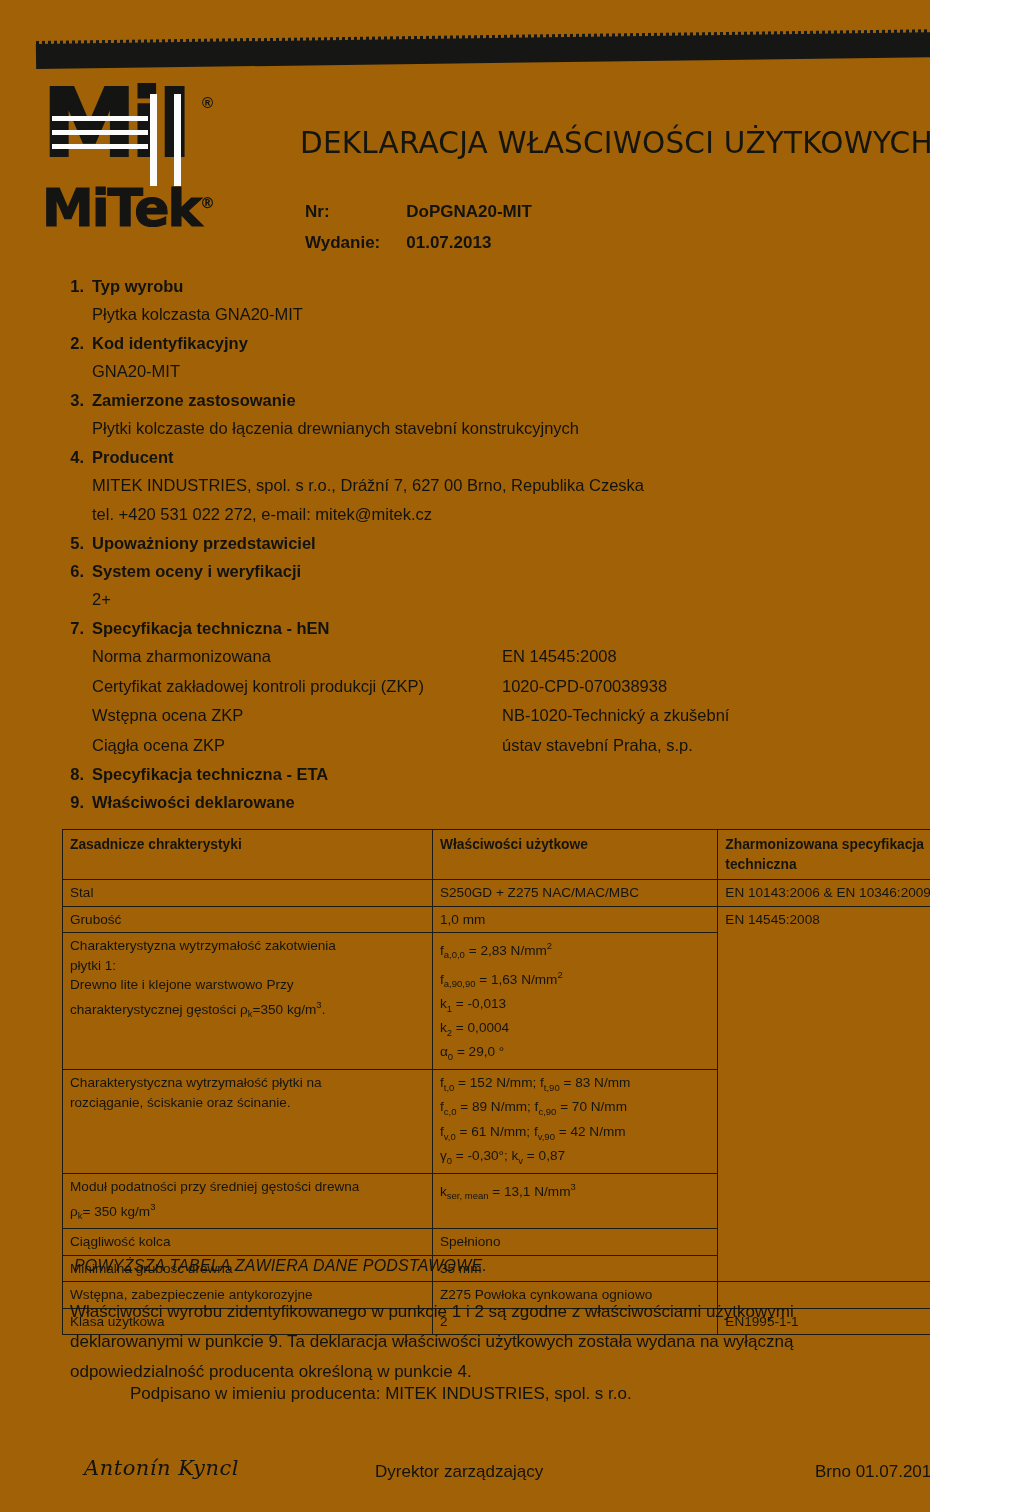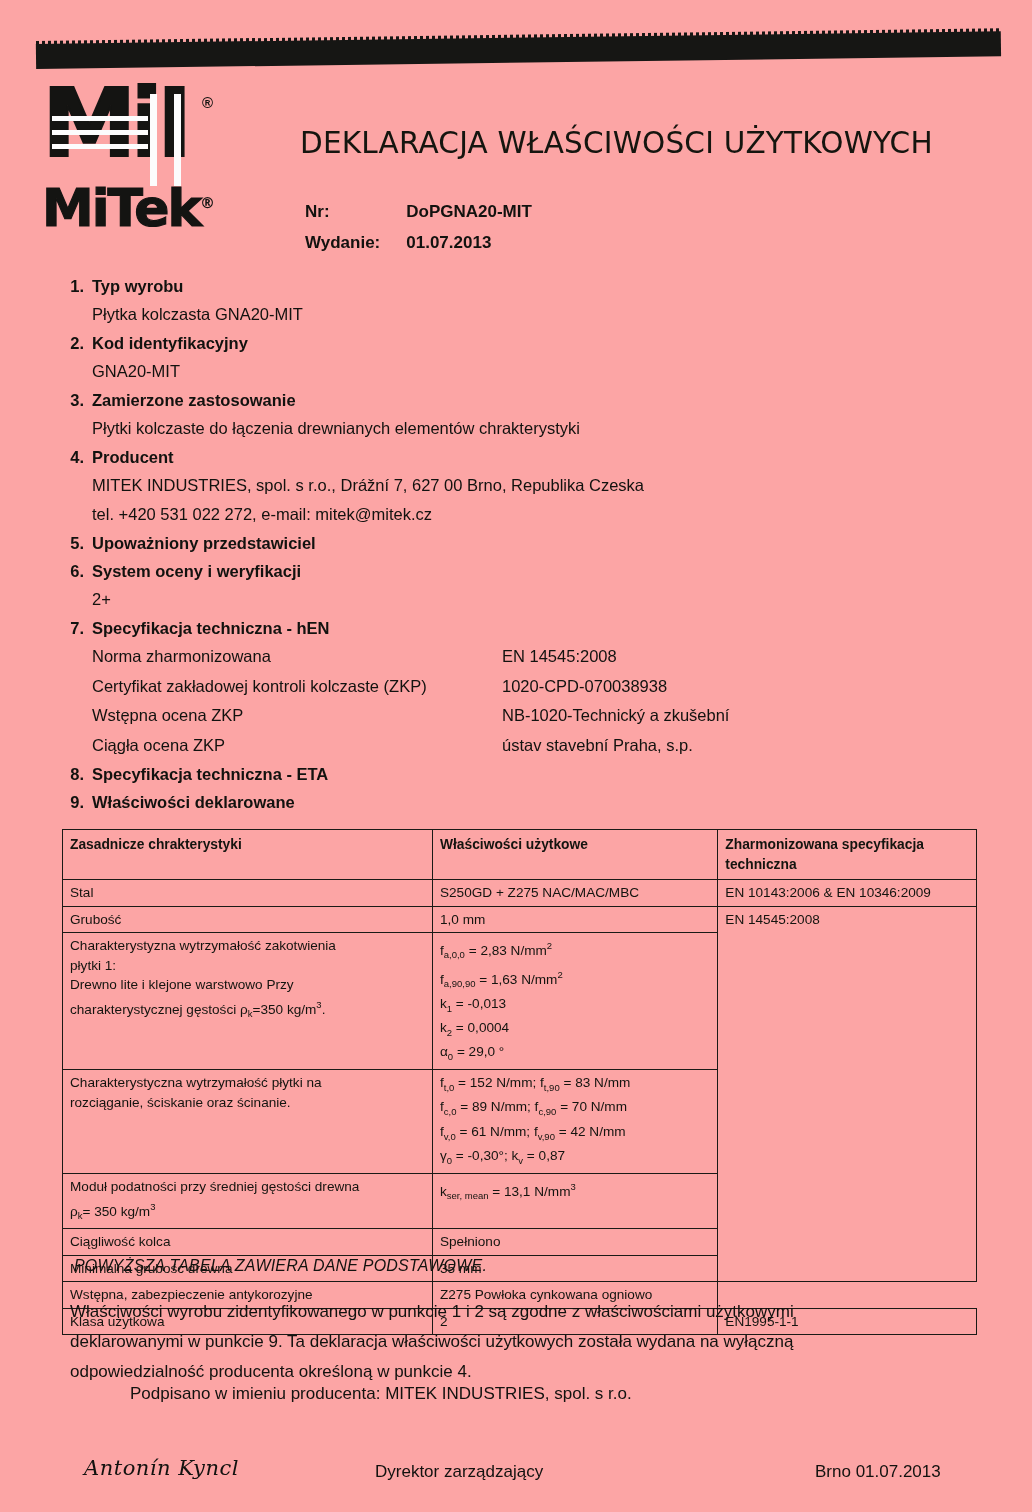--- a/index.html
+++ b/index.html
@@ -6,23 +6,23 @@
   html, body {
     margin: 0;
     padding: 0;
     background: #ffffff;
   }
   body {
     font-family: "Liberation Sans", sans-serif;
   }
   #page {
     position: relative;
-    width: 1032px;
+    width: 930px;
     height: 1512px;
-    background: #fca5a5;
+    background: #a16207;
     overflow: hidden;
     color: #12120f;
   }
 
   
   .top-band {
     position: absolute;
     left: 36px;
     top: 44px;
     width: 965px;
@@ -288,21 +288,21 @@
       <div class="item-head">
         <span class="item-num">2.</span><span>Kod identyfikacyjny</span>
       </div>
       <div class="item-body">GNA20-MIT</div>
     </div>
 
     <div class="item">
       <div class="item-head">
         <span class="item-num">3.</span><span>Zamierzone zastosowanie</span>
       </div>
-      <div class="item-body">Płytki kolczaste do łączenia drewnianych elementów chrakterystyki</div>
+      <div class="item-body">Płytki kolczaste do łączenia drewnianych stavební konstrukcyjnych</div>
     </div>
 
     <div class="item">
       <div class="item-head">
         <span class="item-num">4.</span><span>Producent</span>
       </div>
       <div class="item-body">MITEK INDUSTRIES, spol. s r.o., Drážní 7, 627 00 Brno, Republika Czeska</div>
       <div class="item-body">tel. +420 531 022 272, e-mail: mitek@mitek.cz</div>
     </div>
 
@@ -324,21 +324,21 @@
         <span class="item-num">7.</span><span>Specyfikacja techniczna - hEN</span>
       </div>
       <div class="spec-grid">
         <table>
           <tbody>
               <tr>
             <td class="left">Norma zharmonizowana</td>
             <td>EN 14545:2008</td>
           </tr>
           <tr>
-            <td class="left">Certyfikat zakładowej kontroli kolczaste (ZKP)</td>
+            <td class="left">Certyfikat zakładowej kontroli produkcji (ZKP)</td>
             <td>1020-CPD-070038938</td>
           </tr>
           <tr>
             <td class="left">Wstępna ocena ZKP</td>
             <td>NB-1020-Technický a zkušební</td>
           </tr>
           <tr>
             <td class="left">Ciągła ocena ZKP</td>
             <td>ústav stavební Praha, s.p.</td>
           </tr>

